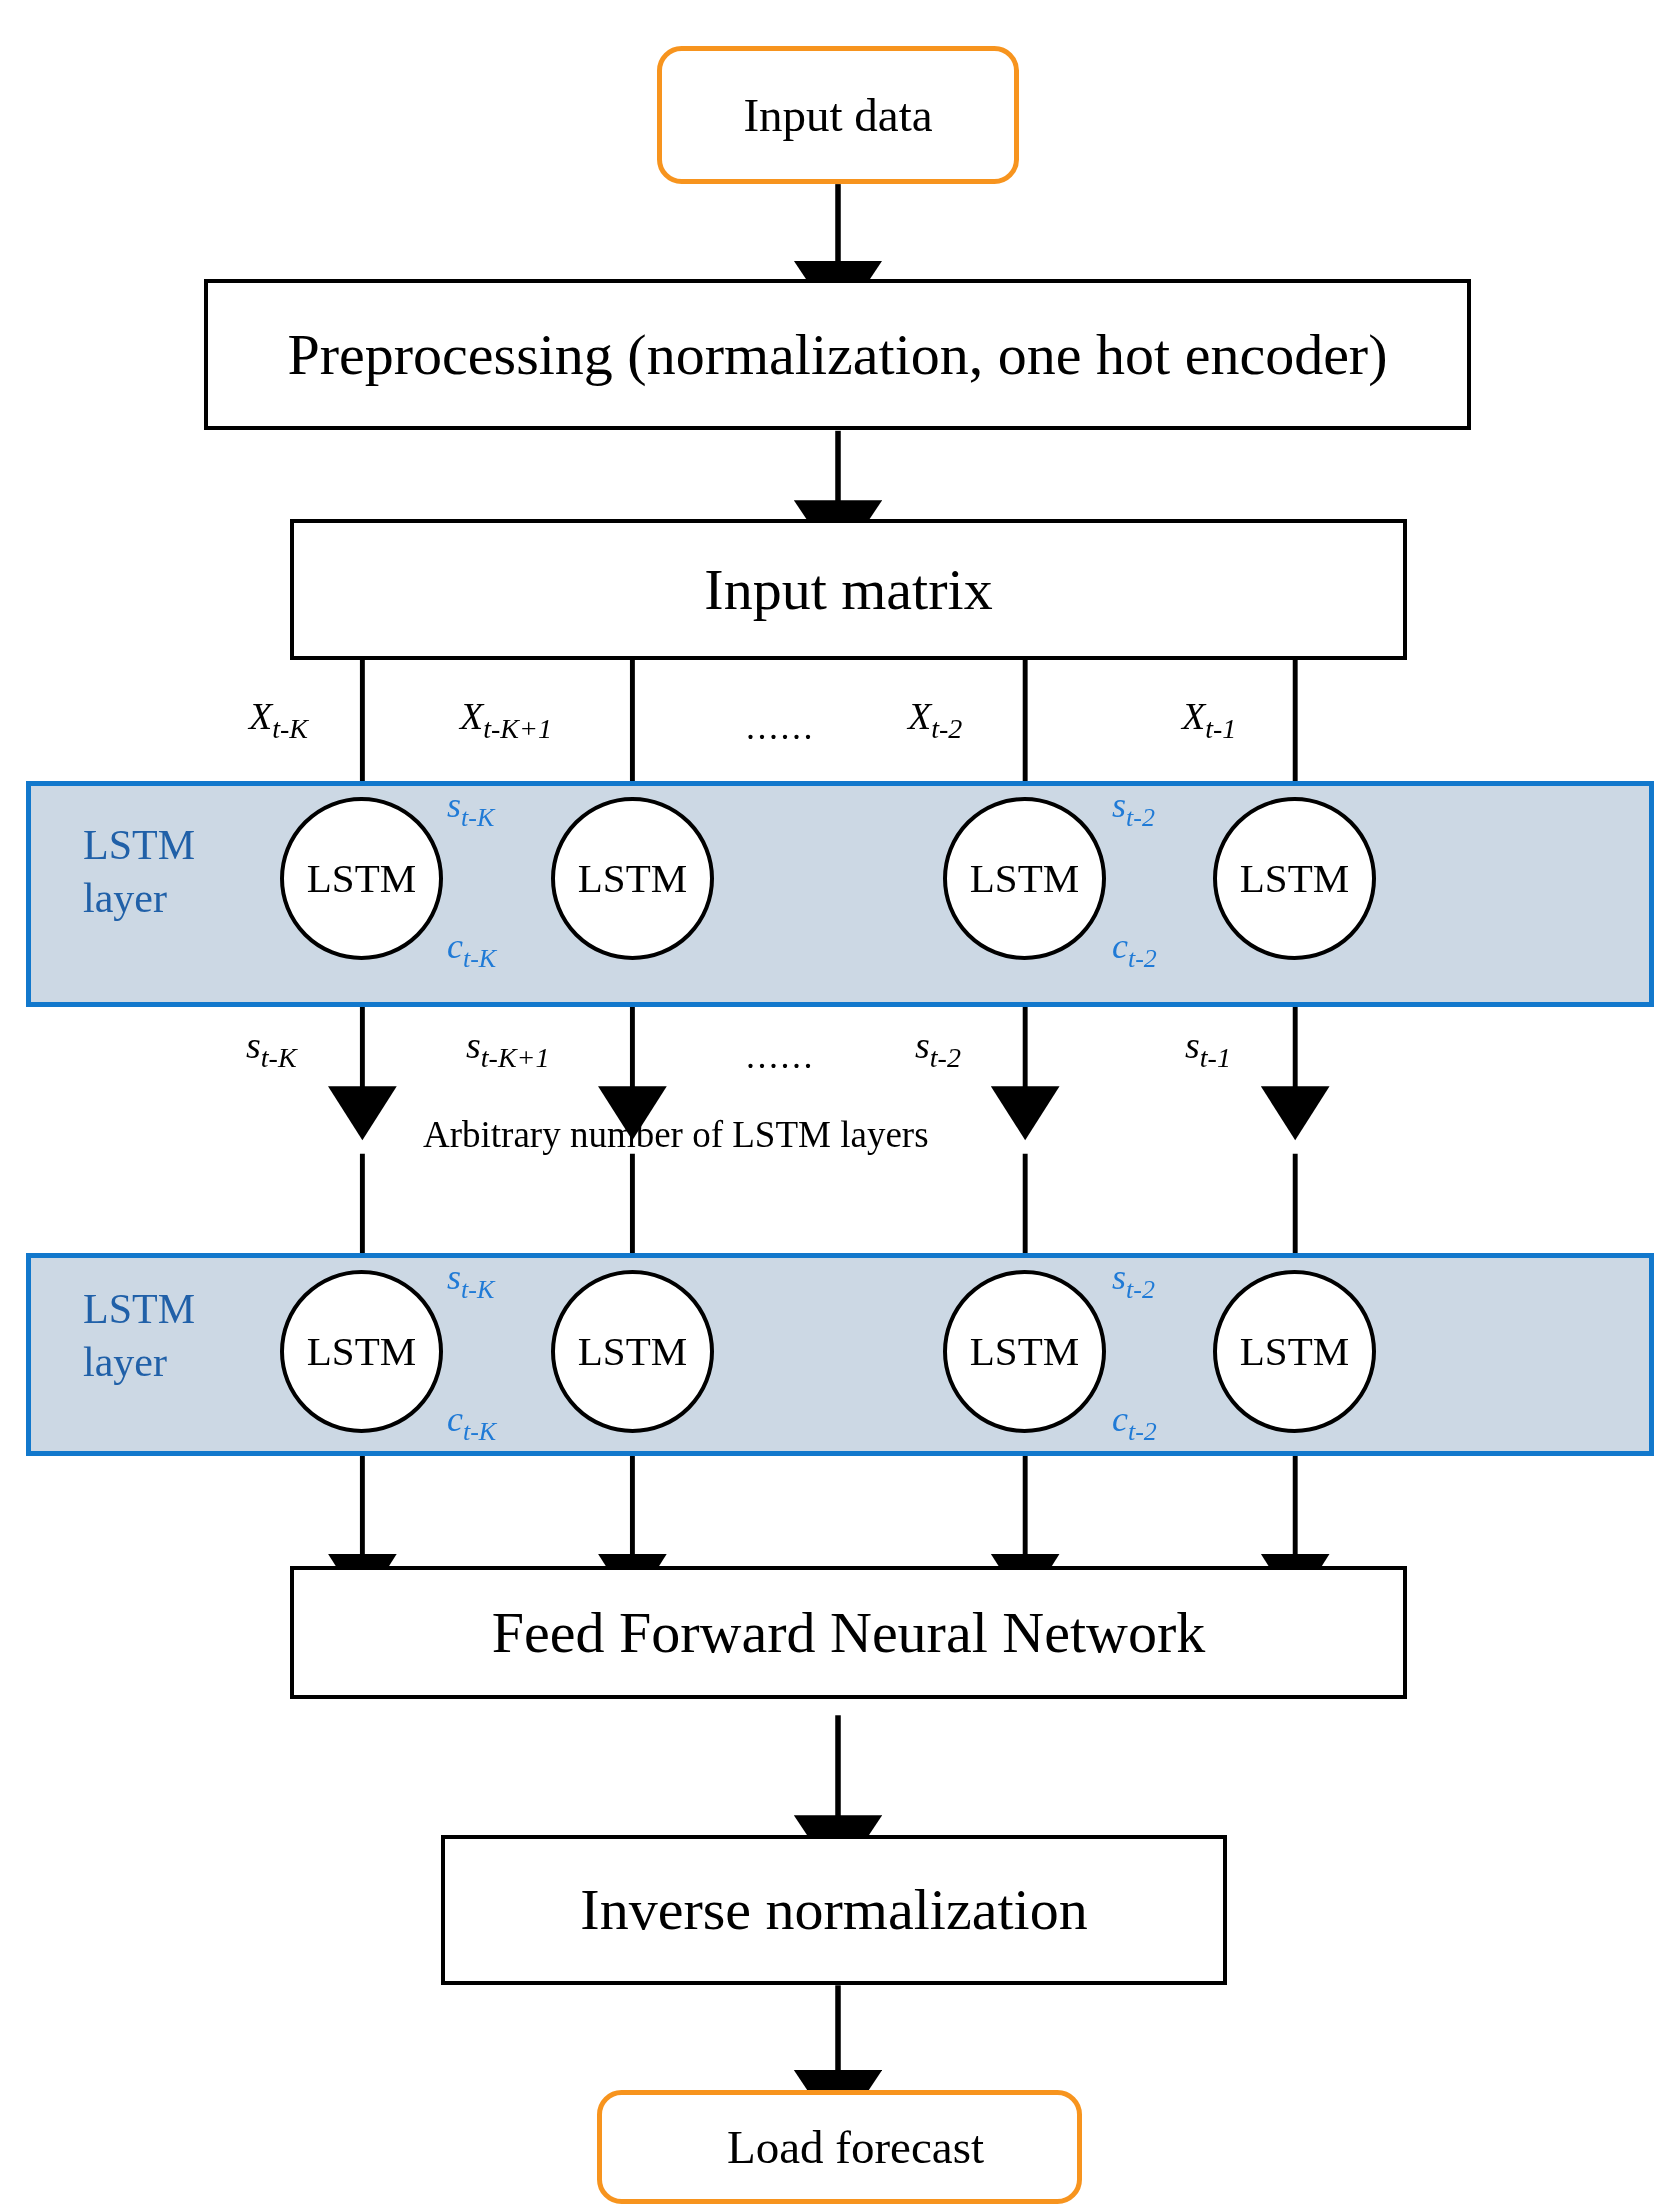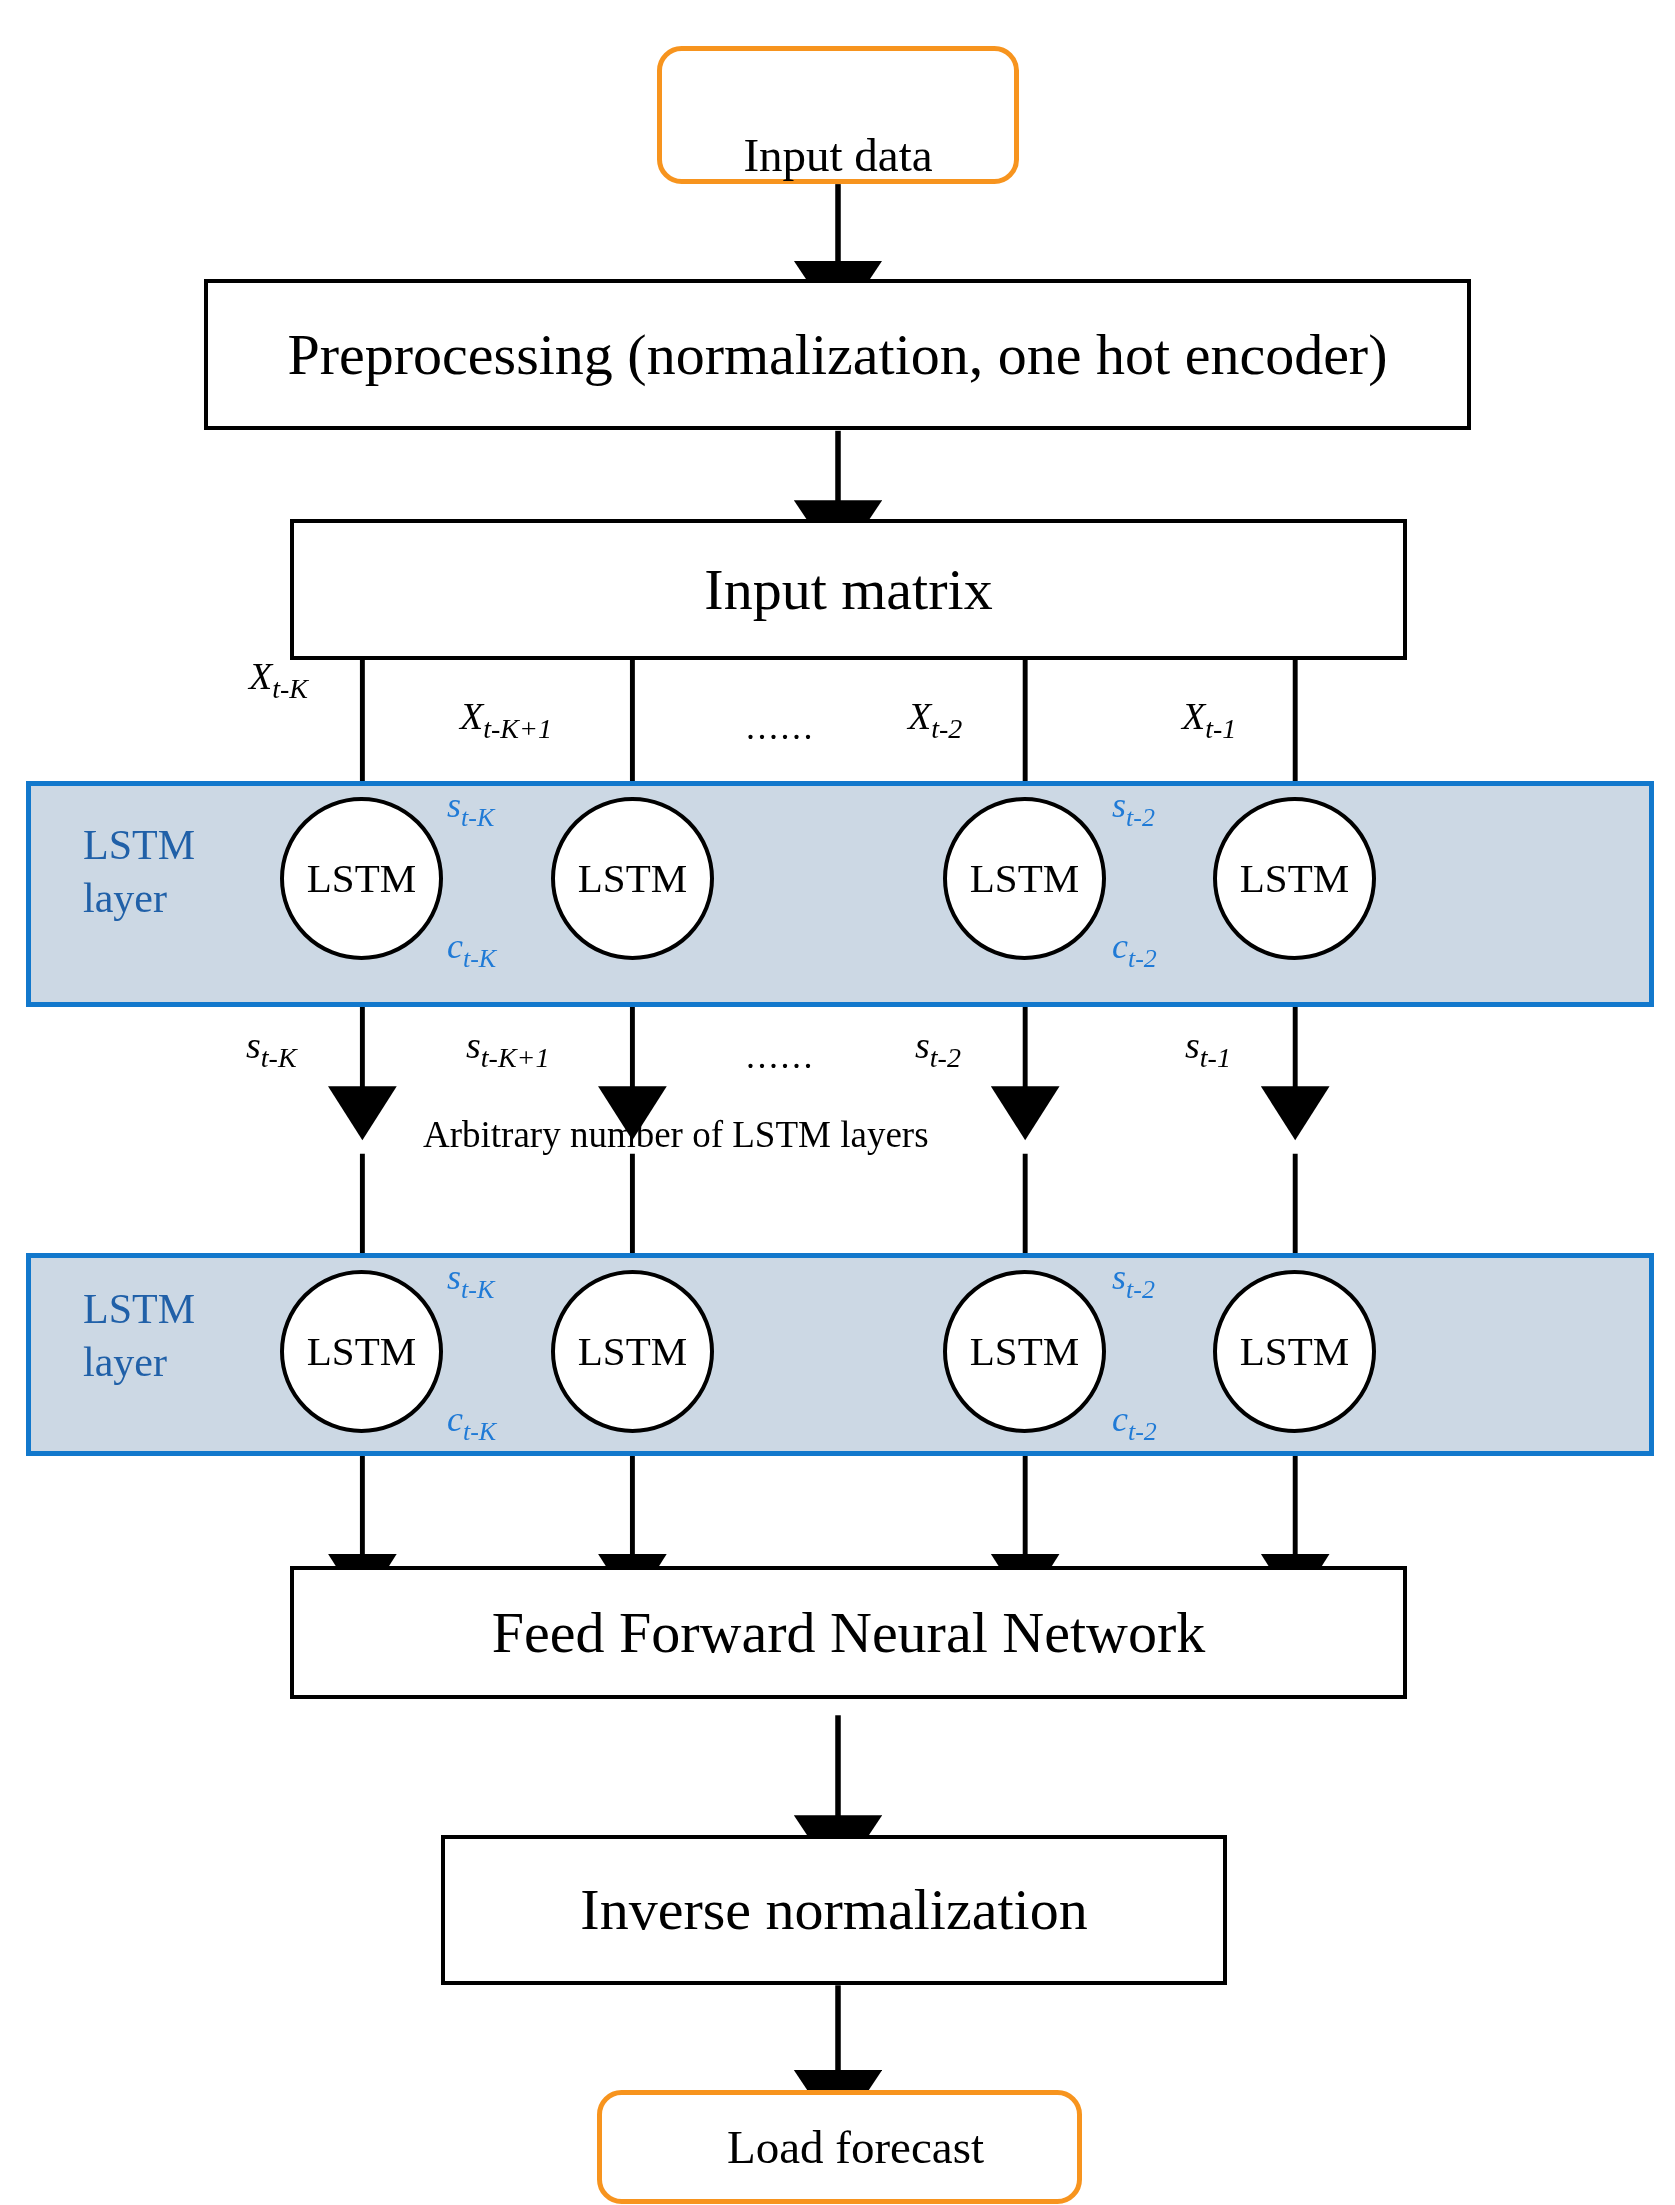--- a/index.html
+++ b/index.html
@@ -134,33 +134,33 @@
         <rect x="1500" y="2133" width="17" height="17"></rect>
       <rect x="1300" y="2253" width="17" height="17"></rect>
         <rect x="1340" y="2253" width="17" height="17"></rect>
       <rect x="1380" y="2253" width="17" height="17"></rect>
         <rect x="1420" y="2253" width="17" height="17"></rect>
       <rect x="1460" y="2253" width="17" height="17"></rect>
         <rect x="1500" y="2253" width="17" height="17"></rect>
     </g>
   </svg>
 
-  <div class="node term" style="left:657px;top:46px;width:362px;height:138px;align-items:flex-end;">
+  <div class="node term" style="left:657px;top:46px;width:362px;height:138px;">
     <span>Input data</span>
   </div>
 
   <div class="node proc" style="left:204px;top:279px;width:1267px;height:151px;">
     <span>Preprocessing (normalization, one hot encoder)</span>
   </div>
 
   <div class="node proc" style="left:290px;top:519px;width:1117px;height:141px;">
     <span>Input matrix</span>
   </div>
 
-  <div class="mlab" style="left:249px;top:657px;">
+  <div class="mlab" style="left:249px;top:697px;">
     <span>X</span><sub>t-K</sub>
   </div>
   <div class="mlab" style="left:460px;top:697px;">
     <span>X</span><sub>t-K+1</sub>
   </div>
   <div class="dots" style="left:746px;top:709px;">......</div>
   <div class="mlab" style="left:908px;top:697px;">
     <span>X</span><sub>t-2</sub>
   </div>
   <div class="mlab" style="left:1182px;top:697px;">

